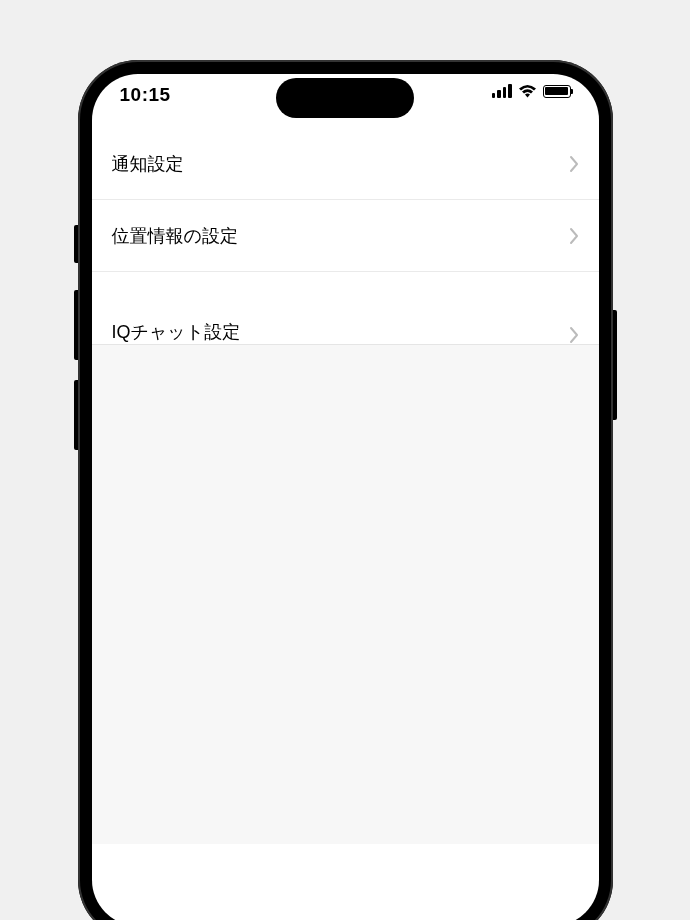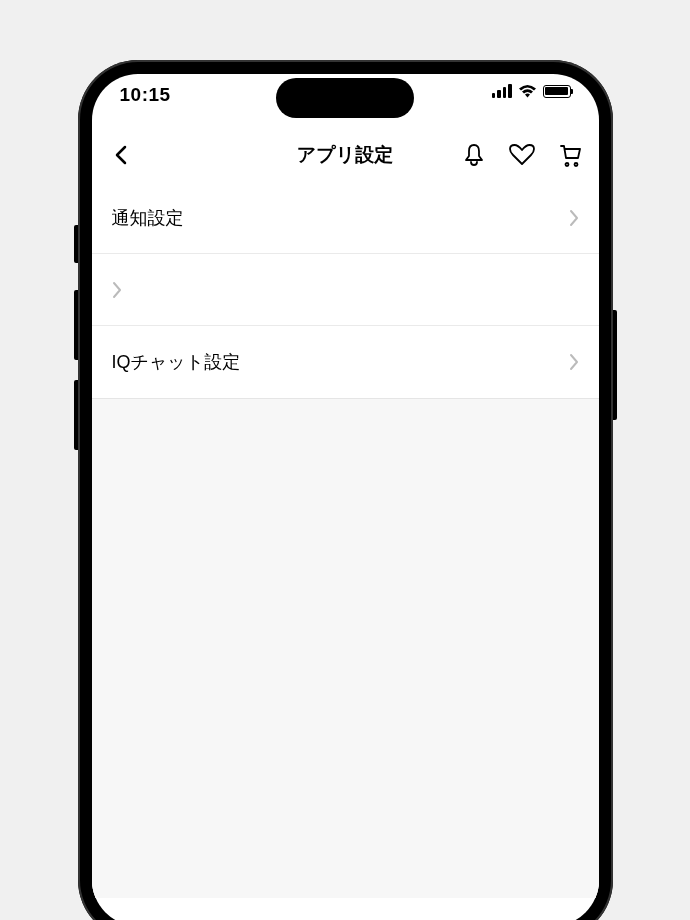--- a/index.html
+++ b/index.html
@@ -174,20 +174,21 @@
       height: 72px;
       display: flex;
       align-items: center;
       justify-content: space-between;
       padding: 0 20px;
       border-bottom: 1px solid #eaeaea;
       position: relative;
     }
     .settings-item:last-child {
       border-bottom: none;
+      align-items: flex-end;
     }
     .settings-label {
       font-size: 18px;
       color: #000;
     }
     .chevron {
       color: #bbb;
     }
     .highlight-box {
       position: absolute;
@@ -225,57 +226,33 @@
         </div>
         <svg width="19" height="14" viewBox="0 0 19 14">
           <path d="M9.5 13.5 L7 10.5 Q9.5 8.5 12 10.5 Z M4 7.5 Q9.5 3 15 7.5 L13 9.5 Q9.5 6.5 6 9.5 Z M1 4.5 Q9.5 -2.5 18 4.5 L16 6.5 Q9.5 0.5 3 6.5 Z" fill="#000"></path>
         </svg>
         <div class="battery-icon">
           <div class="battery-fill"></div>
         </div>
       </div>
     </div>
 
-    <div class="nav-bar">
-      <div class="nav-icon">
-        <svg width="12" height="20" viewBox="0 0 12 20">
-          <path d="M10 2 L2 10 L10 18" stroke="#000" stroke-width="2.5" fill="none" stroke-linecap="round" stroke-linejoin="round"></path>
-        </svg>
-      </div>
-      <div class="nav-title">アプリ設定</div>
-      <div class="nav-icons">
-        <div class="nav-icon">
-          <svg width="22" height="24" viewBox="0 0 22 24">
-            <path d="M11 2 Q6 2 6 8 L6 13 L3 17 L19 17 L16 13 L16 8 Q16 2 11 2 M8 19 Q8 22 11 22 Q14 22 14 19" stroke="#000" stroke-width="1.8" fill="none" stroke-linecap="round" stroke-linejoin="round"></path>
-          </svg>
-        </div>
-        <div class="nav-icon">
-          <svg width="26" height="24" viewBox="0 0 26 24">
-            <path d="M13 21 L4 12 Q1 9 1 6 Q1 2 5.5 2 Q9 2 13 7 Q17 2 20.5 2 Q25 2 25 6 Q25 9 22 12 Z" stroke="#000" stroke-width="1.8" fill="none" stroke-linecap="round" stroke-linejoin="round"></path>
-          </svg>
-        </div>
-        <div class="nav-icon">
-          <svg width="24" height="24" viewBox="0 0 24 24">
-            <path d="M3 3 L6 3 L8 15 L20 15 L22 6 L7 6 M9 20 A1.5 1.5 0 1 0 9 23 A1.5 1.5 0 1 0 9 20 M18 20 A1.5 1.5 0 1 0 18 23 A1.5 1.5 0 1 0 18 20" stroke="#000" stroke-width="1.8" fill="none" stroke-linecap="round" stroke-linejoin="round"></path>
-          </svg>
-        </div>
-      </div>
-    </div>
 
     <div class="content">
       <div class="settings-list">
 
         <div class="settings-item">
           <span class="settings-label">通知設定</span>
           <svg class="chevron" width="10" height="18" viewBox="0 0 10 18">
             <path d="M2 2 L8 9 L2 16" stroke="#bbb" stroke-width="2" fill="none" stroke-linecap="round" stroke-linejoin="round"></path>
           </svg>
         </div>
 
         <div class="settings-item">
+          <span class="settings-label">位置情報の設定</span>
           <svg class="chevron" width="10" height="18" viewBox="0 0 10 18">
             <path d="M2 2 L8 9 L2 16" stroke="#bbb" stroke-width="2" fill="none" stroke-linecap="round" stroke-linejoin="round"></path>
           </svg>
         </div>
 
 
         <div class="settings-item">
           <span class="settings-label">IQチャット設定</span>
           <svg class="chevron" width="10" height="18" viewBox="0 0 10 18">
             <path d="M2 2 L8 9 L2 16" stroke="#bbb" stroke-width="2" fill="none" stroke-linecap="round" stroke-linejoin="round"></path>

